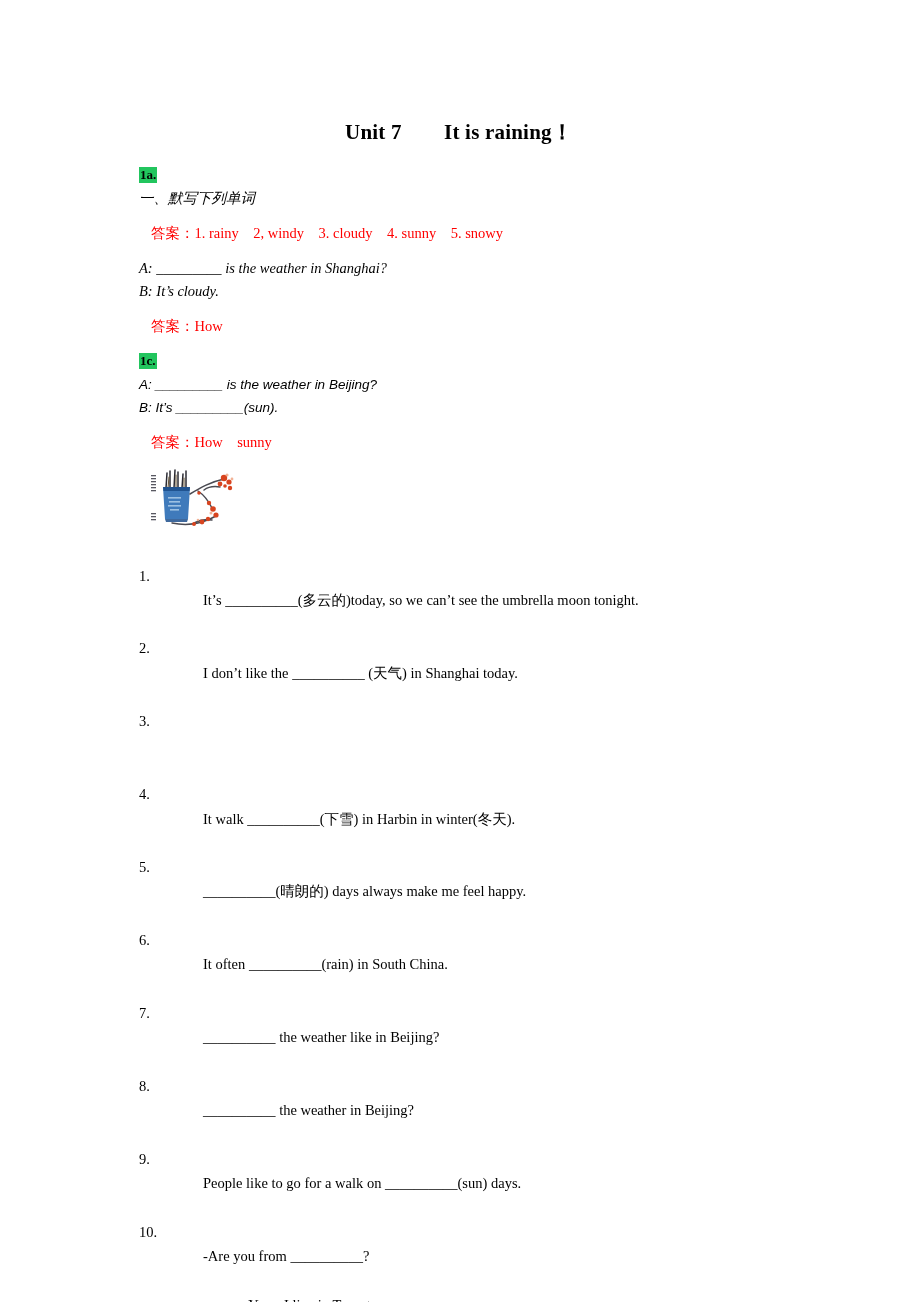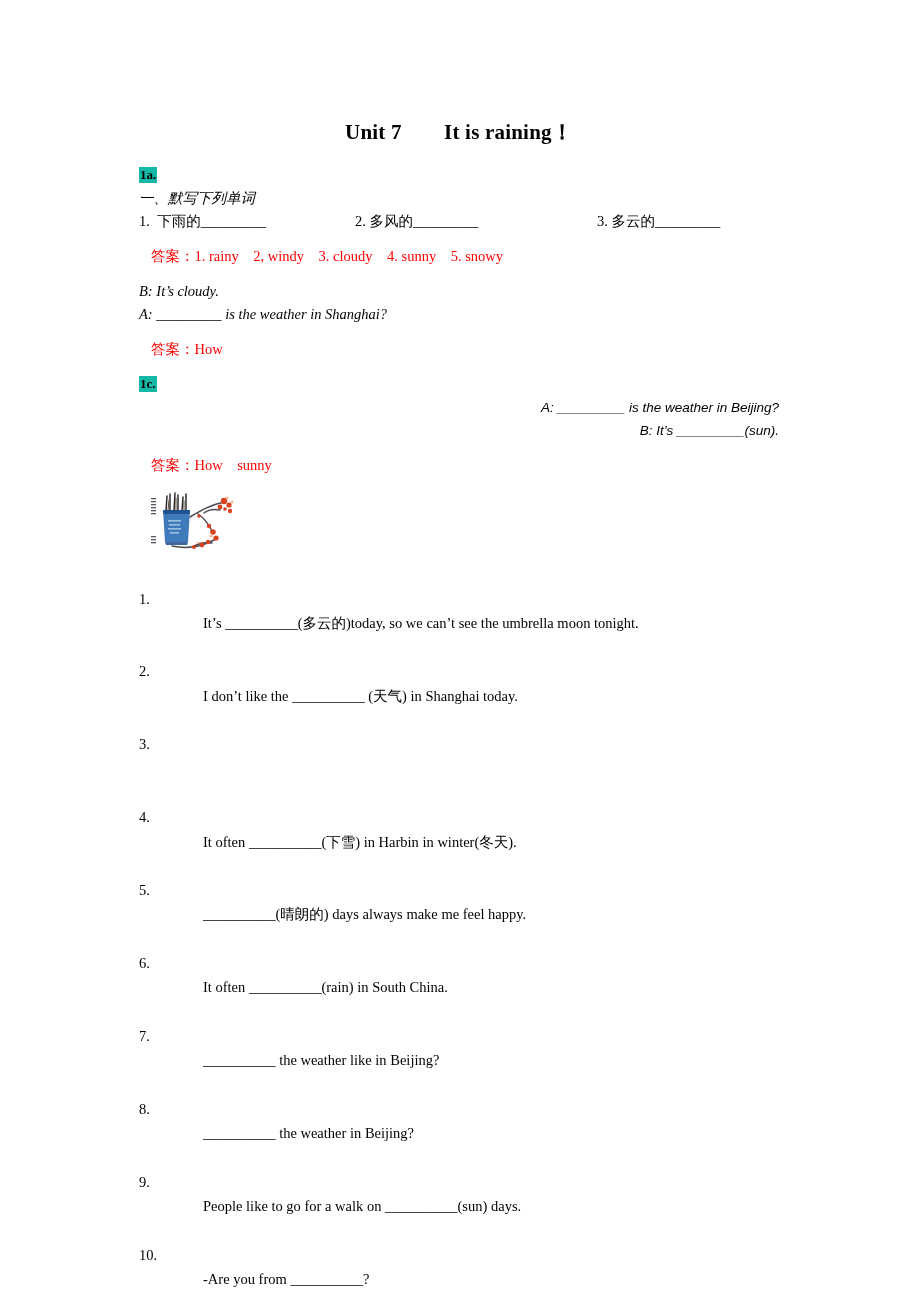--- a/index.html
+++ b/index.html
@@ -37,39 +37,38 @@
     width: 640px;
     margin: 0 0 18px 0;
     letter-spacing: 0.2px;
     white-space: pre;
   }
 
   
   .sec-tag {
     font-size: 13px;
     font-weight: bold;
-    background: #14b8a6;
+    background: #22c55e;
     display: inline-block;
     padding: 0 1px;
     line-height: 1.25;
   }
   .sec-tag-row { margin: 0 0 2px 0; line-height: 1.3; }
 
   
   .line {
     font-size: 14.5px;
     line-height: 23px;
     margin: 0;
     white-space: pre-wrap;
     font-style: italic;
   }
   .line.sans {
     font-family: "Liberation Sans", "DejaVu Sans", sans-serif;
     font-size: 13.5px;
-    text-align: right;
   }
   .ans {
     color: #ff0000;
     font-size: 14.5px;
     line-height: 23px;
     margin: 12px;
     white-space: pre-wrap;
   }
 
   
@@ -127,29 +126,24 @@
 <div class="page">
   <div class="body-wrap">
 
     <div class="doc-title">Unit 7　　It is raining！</div>
 
     <div class="sec-tag-row">
       <span class="sec-tag">1a.</span>
     </div>
     <div class="line">一、默写下列单词</div>
 
-    <div class="wordrow">
-      <span class="wordcell wc1"><span>1.</span>&nbsp; <span>下雨的_________</span></span>
-      <span class="wordcell wc2"><span>2.</span> <span>多风的_________</span></span>
-      <span class="wordcell wc3"><span>3.</span> <span>多云的_________</span></span>
-    </div>
 
     <div class="ans">答案：1. rainy　2, windy　3. cloudy　4. sunny　5. snowy</div>
+    <div class="line">A: _________ is the weather in Shanghai?</div>
     <div class="line">B: It’s cloudy.</div>
-    <div class="line">A: _________ is the weather in Shanghai?</div>
     <div class="ans">答案：How</div>
 
     <div class="sec-tag-row">
       <span class="sec-tag">1c.</span>
     </div>
     <div class="line sans">A: _________ is the weather in Beijing?</div>
     <div class="line sans">B: It’s _________(sun).</div>
     <div class="ans">答案：How　sunny</div>
 
     <div class="art-wrap">
@@ -227,21 +221,21 @@
       <li class="ex-item">
         <span class="ex-num">1.</span><span>It’s __________(多云的)today, so we can’t see the umbrella moon tonight.</span>
       </li>
       <li class="ex-item">
         <span class="ex-num">2.</span><span>I don’t like the __________ (天气) in Shanghai today.</span>
       </li>
       <li class="ex-item">
         <span class="ex-num">3.</span>
       </li>
       <li class="ex-item">
-        <span class="ex-num">4.</span><span>It often __________(下雪) in Harbin in winter(冬天).</span>
+        <span class="ex-num">4.</span><span>It walk __________(下雪) in Harbin in winter(冬天).</span>
       </li>
       <li class="ex-item">
         <span class="ex-num">5.</span><span>__________(晴朗的) days always make me feel happy.</span>
       </li>
       <li class="ex-item">
         <span class="ex-num">6.</span><span>It often __________(rain) in South China.</span>
       </li>
       <li class="ex-item">
         <span class="ex-num">7.</span><span>__________ the weather like in Beijing?</span>
       </li>

